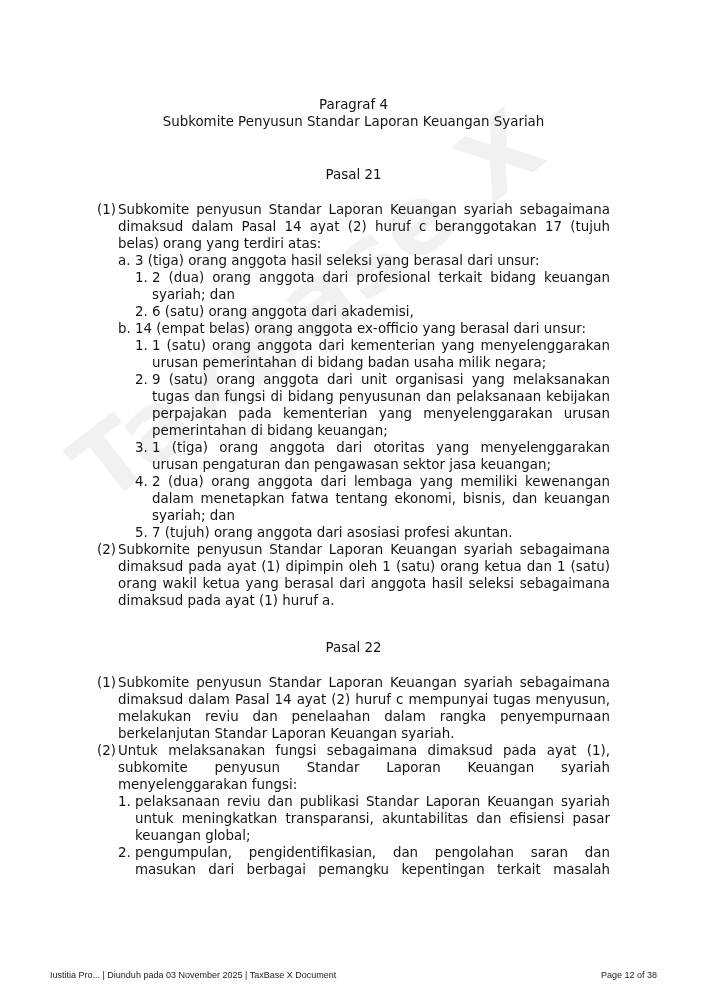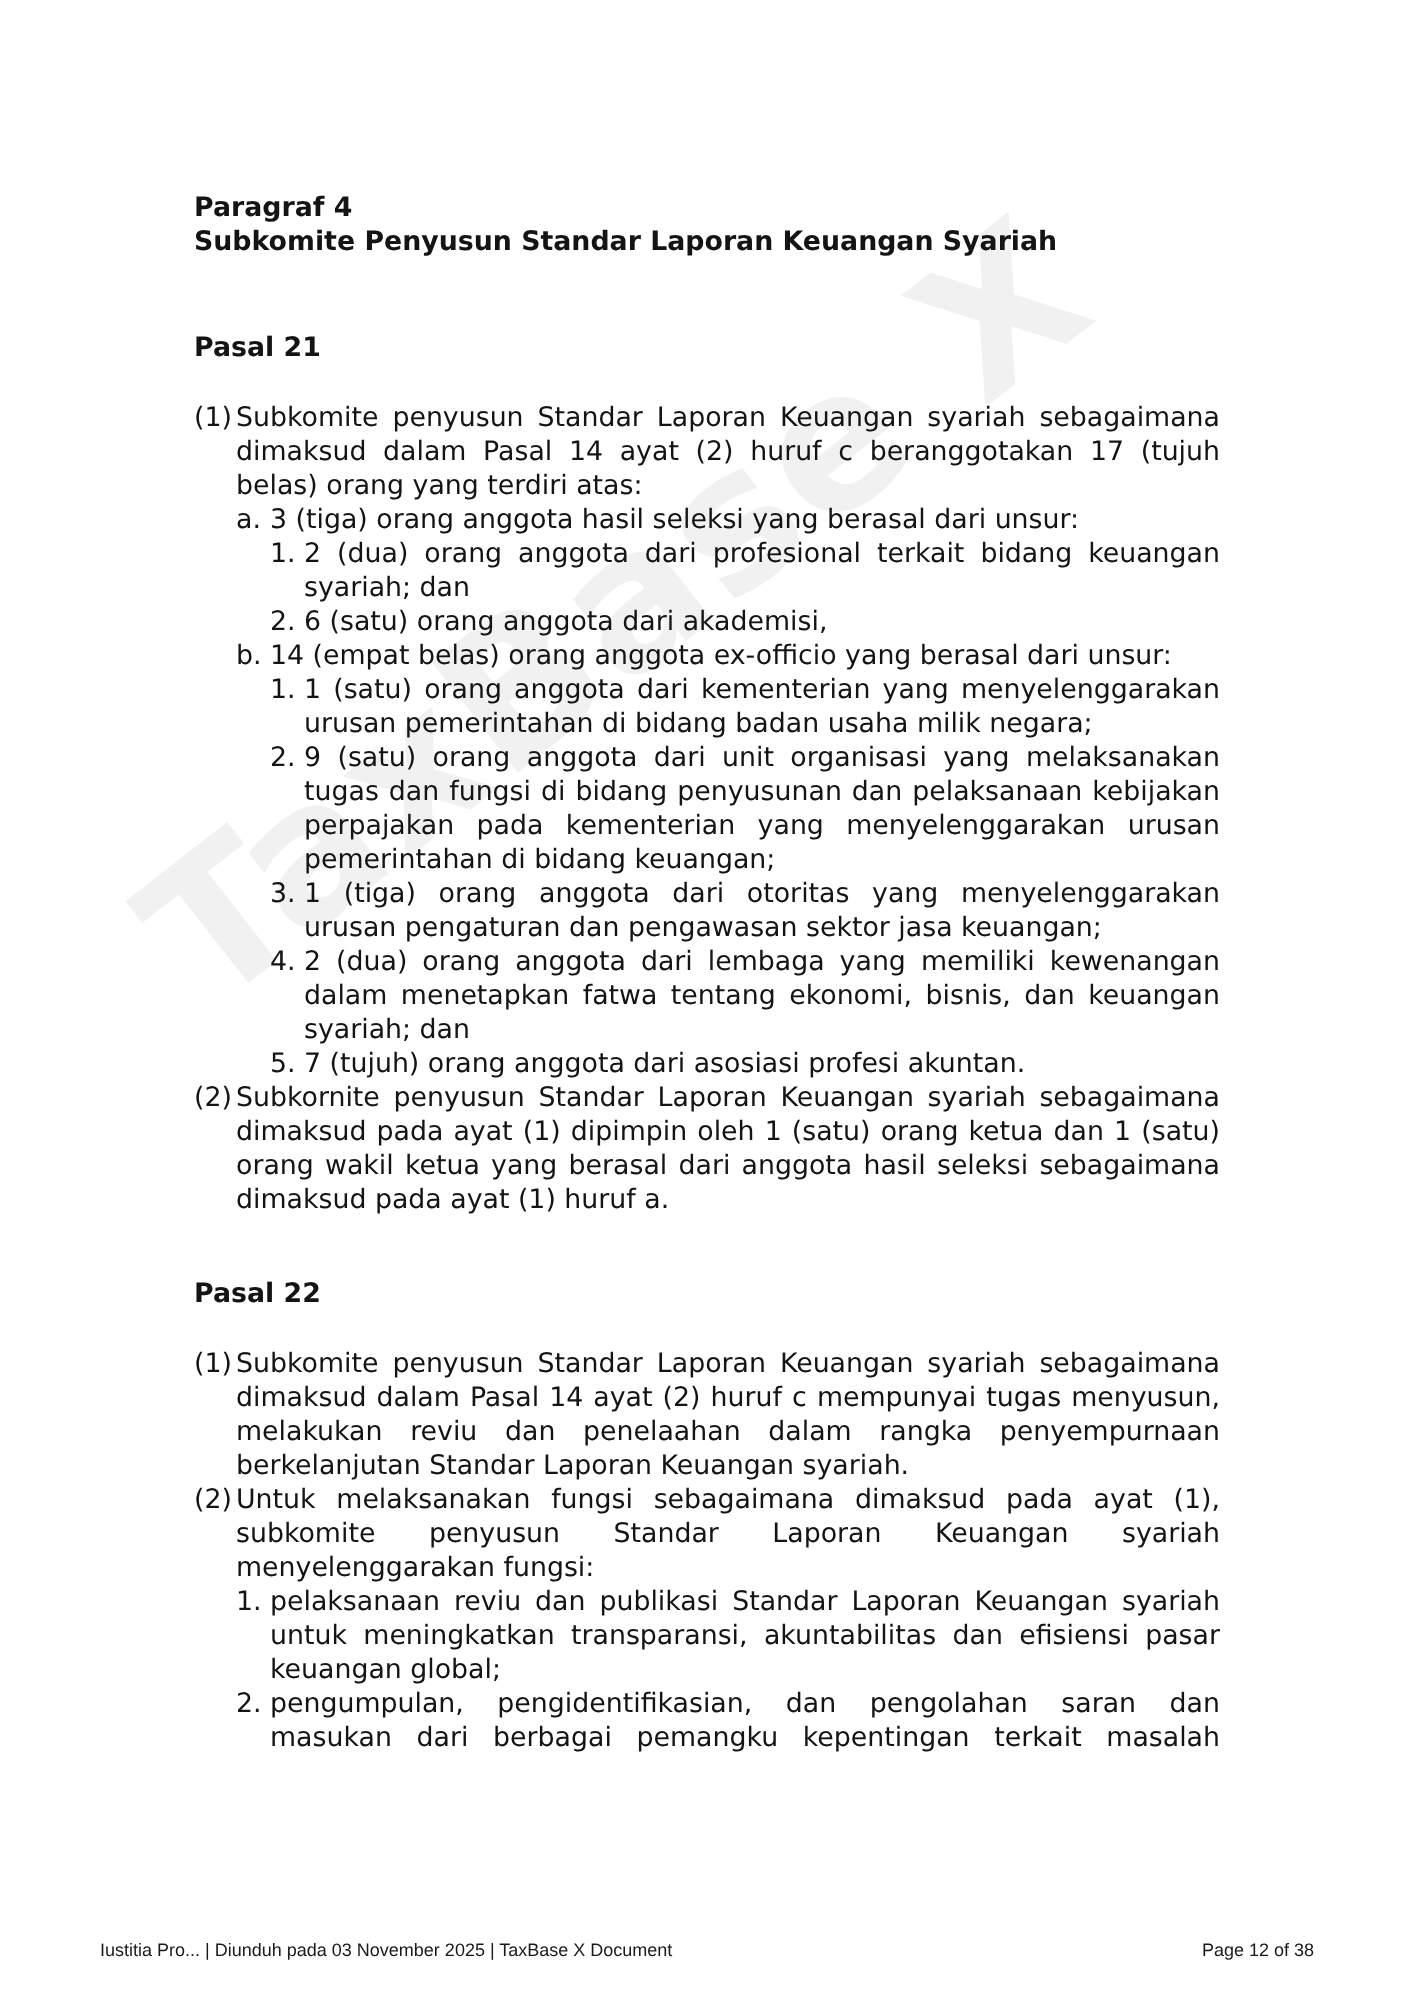--- a/index.html
+++ b/index.html
@@ -24,21 +24,21 @@
     user-select:none;
   }
   .content {
     position:absolute;
     left:97px; top:96px;
     width:513px;
     z-index:1;
     font-size:13.4px;
     line-height:17px;
   }
-  .h-center { font-weight:bold; }
+  .h-center { text-align:center; font-weight:normal; }
   .doc-title    { }
   .doc-subtitle { }
   .section-title { margin-top:36px; }
   .section + .section .section-title { margin-top:30px; }
   .items { margin-top:18px; }
   .li { position:relative; text-align:justify; }
   .li .mk { position:absolute; top:0; }
   .lv0 { padding-left:21px; } .lv0 > .mk { left:0; }
   .lv1 { padding-left:38px; } .lv1 > .mk { left:21px; }
   .lv2 { padding-left:55px; } .lv2 > .mk { left:38px; }

